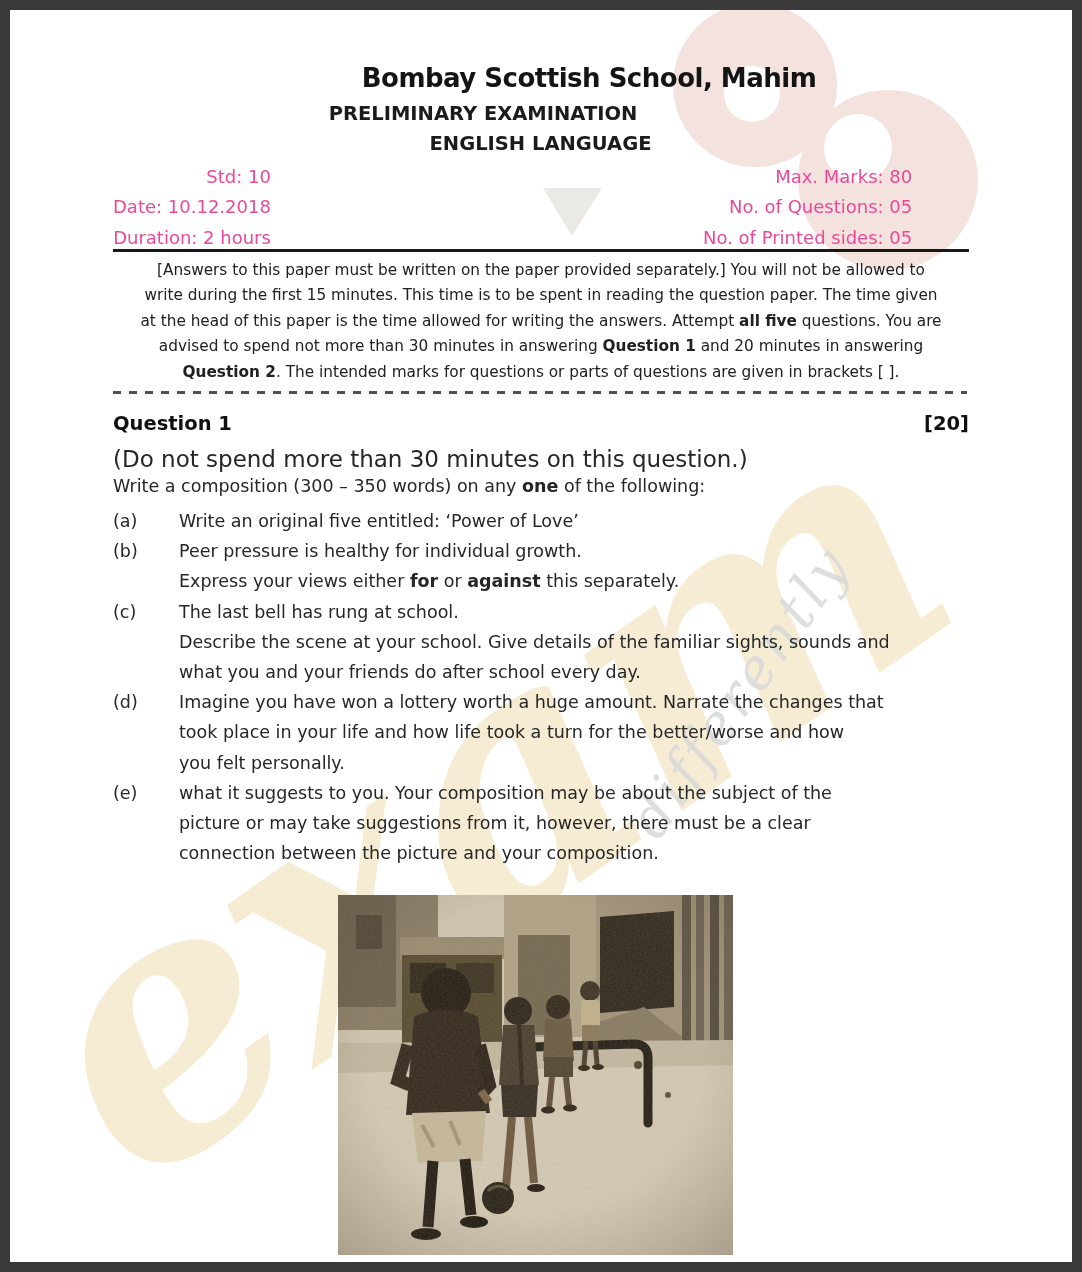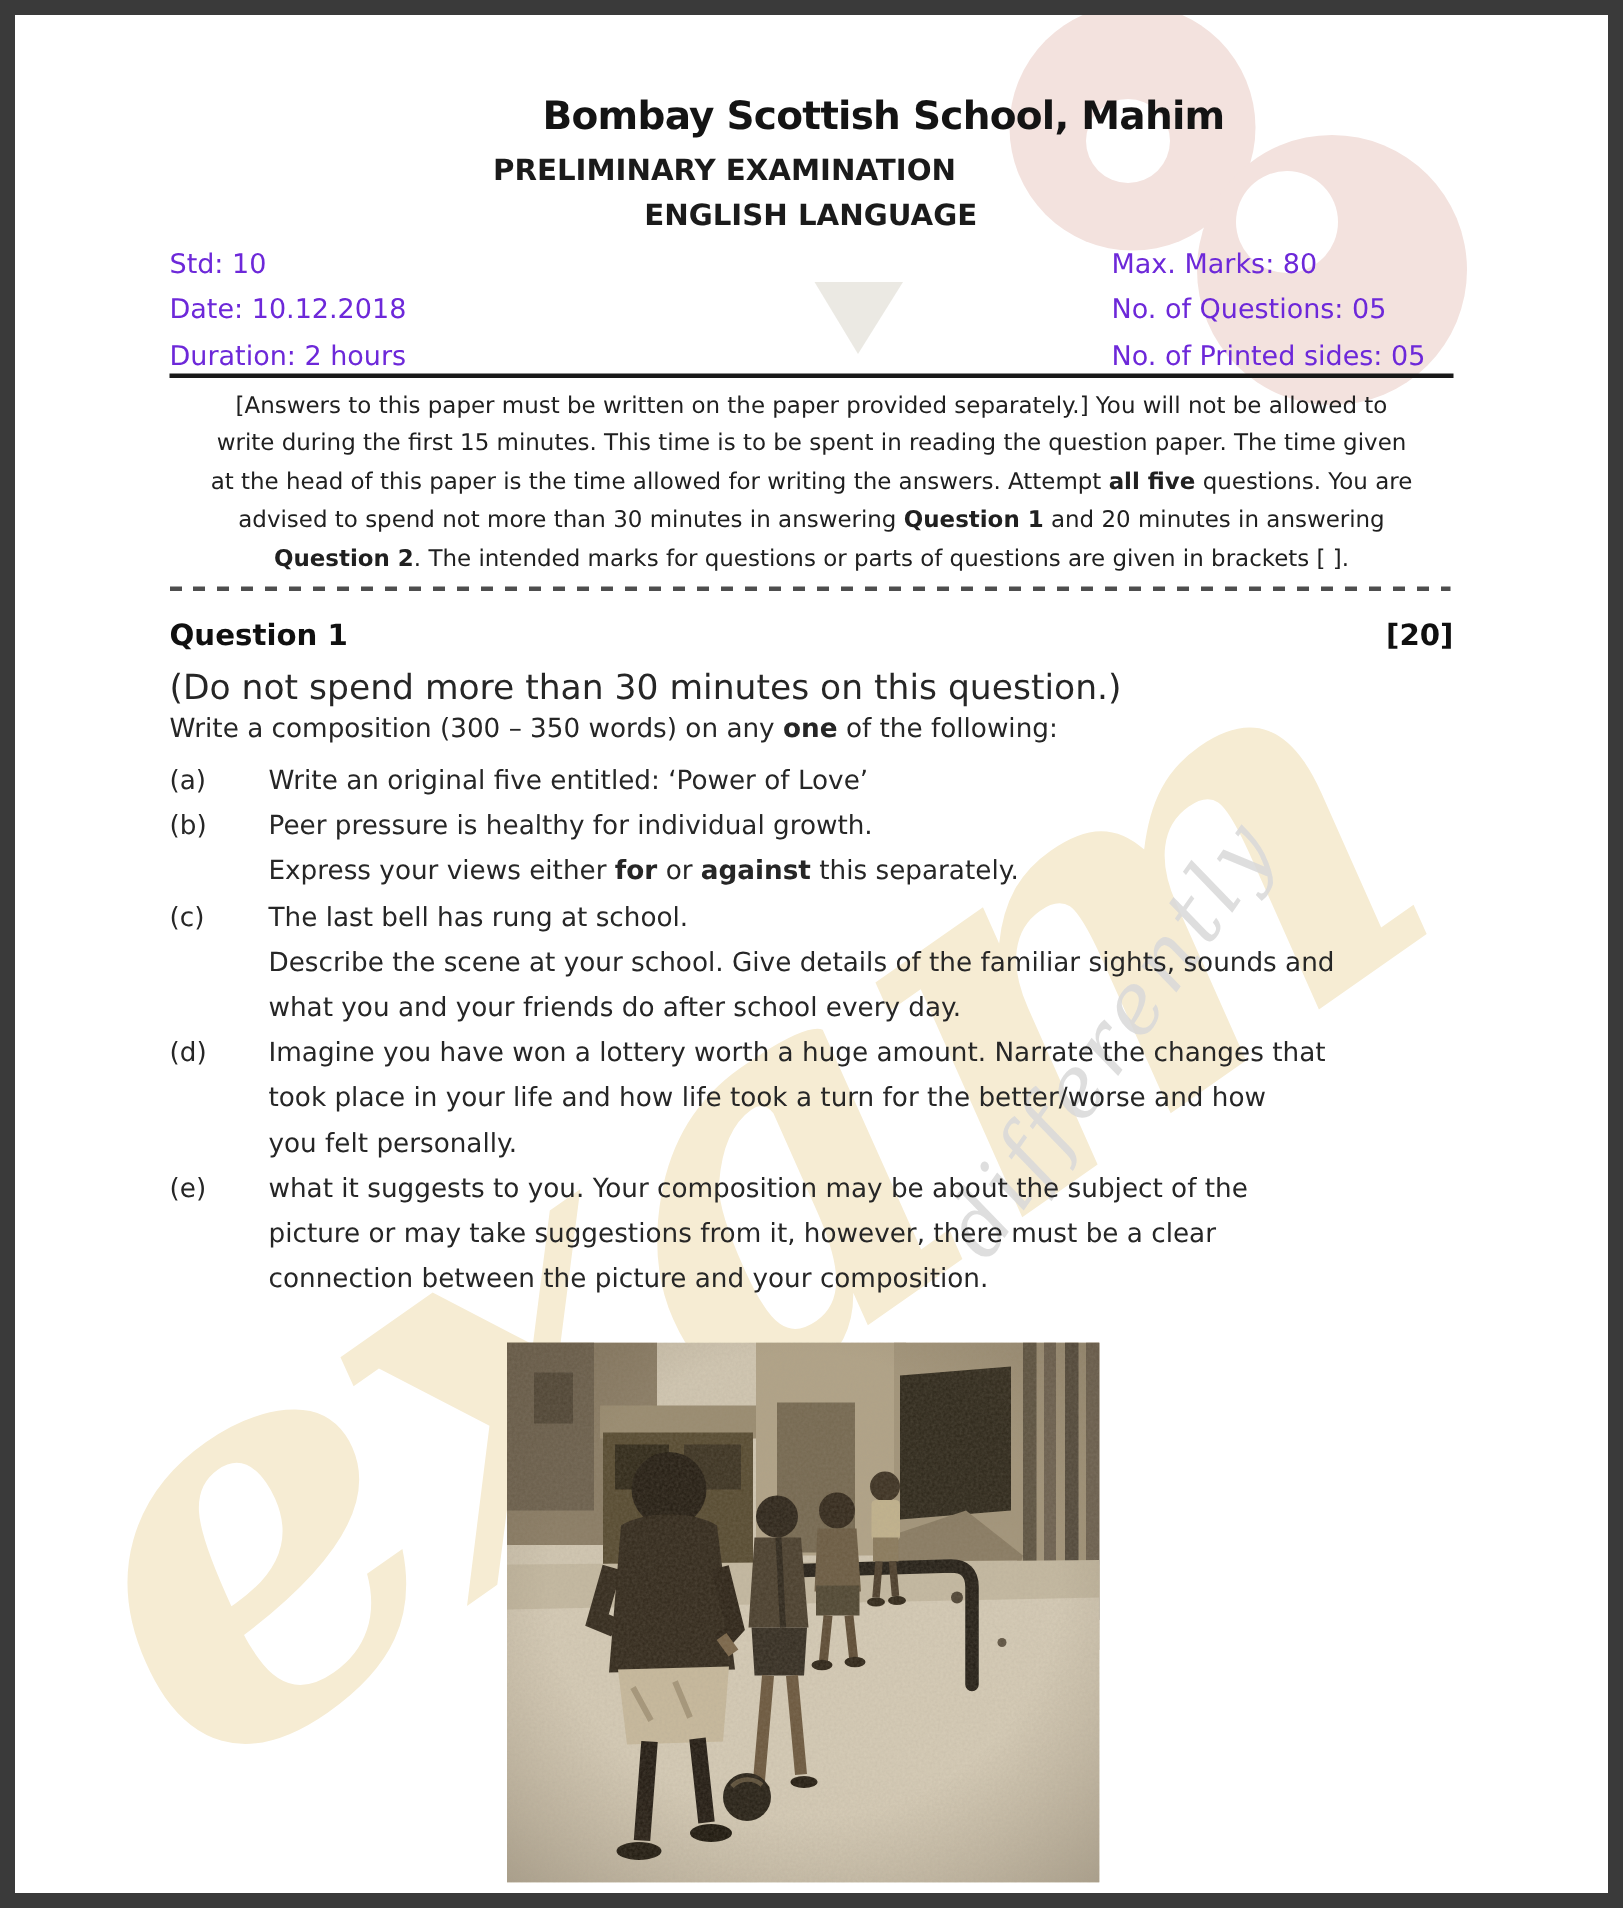--- a/index.html
+++ b/index.html
@@ -7,23 +7,23 @@
           font-family:"DejaVu Sans",sans-serif;color:#262626;}
   .frame{position:absolute;inset:0;border:10px solid #3a3a3a;box-sizing:border-box;z-index:5;}
   .inner{position:absolute;left:10px;top:10px;width:1062px;height:1252px;overflow:hidden;background:#fff;}
   .wm-layer{position:absolute;inset:0;z-index:0;}
   .content{position:absolute;inset:0;z-index:1;}
   .abs{position:absolute;}
   .center{text-align:center;padding-left:48px;}
   .h-school{left:0;top:53px;width:1062px;font-size:26px;font-weight:bold;color:#141414;letter-spacing:-0.5px;}
   .h-exam{left:0;top:92px;width:850px;font-size:19.5px;font-weight:bold;color:#1b1b1b;}
   .h-subject{left:0;top:122px;width:965px;font-size:19.5px;font-weight:bold;color:#1b1b1b;}
-  .info-col{top:152px;font-size:18px;line-height:30.4px;color:#6d28d9;}
+  .info-col{top:152px;font-size:18px;line-height:30.4px;color:#ec4899;text-align:right;}
   .info-l{left:103px;}
-  .info-r{left:731px;}
+  .info-r{left:693px;}
   .hr{left:103px;top:239px;width:856px;height:3px;background:#181818;}
   .instr{left:103px;top:248px;width:856px;text-align:center;font-size:15.3px;line-height:25.4px;color:#202020;}
   .dashes{left:103px;top:381px;width:854px;height:3px;
           background:repeating-linear-gradient(90deg,#4e4e4e 0 8px,rgba(0,0,0,0) 8px 16px);}
   .q1row{left:103px;top:402px;width:856px;display:flex;justify-content:space-between;
          font-weight:bold;font-size:19.5px;color:#101010;}
   .note{left:103px;top:436px;width:856px;font-size:23px;}
   .prompt{left:103px;top:466px;width:856px;font-size:17.5px;}
   .items{left:103px;top:496px;width:870px;font-size:17.5px;line-height:30.2px;}
   .item{display:grid;grid-template-columns:66px 1fr;}

